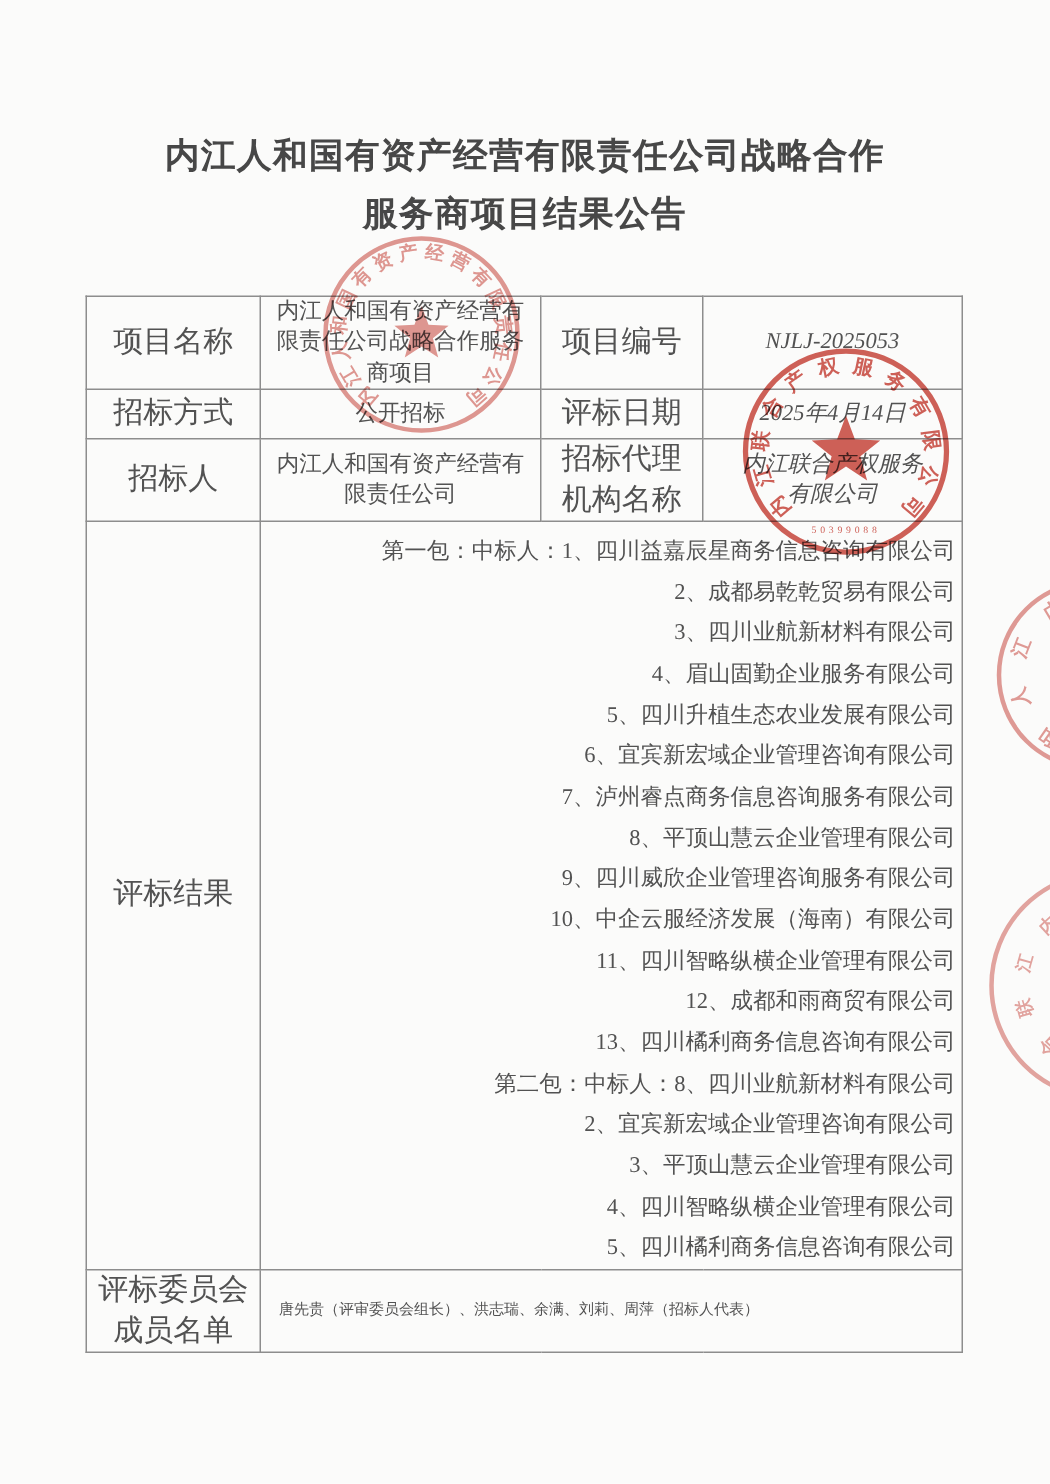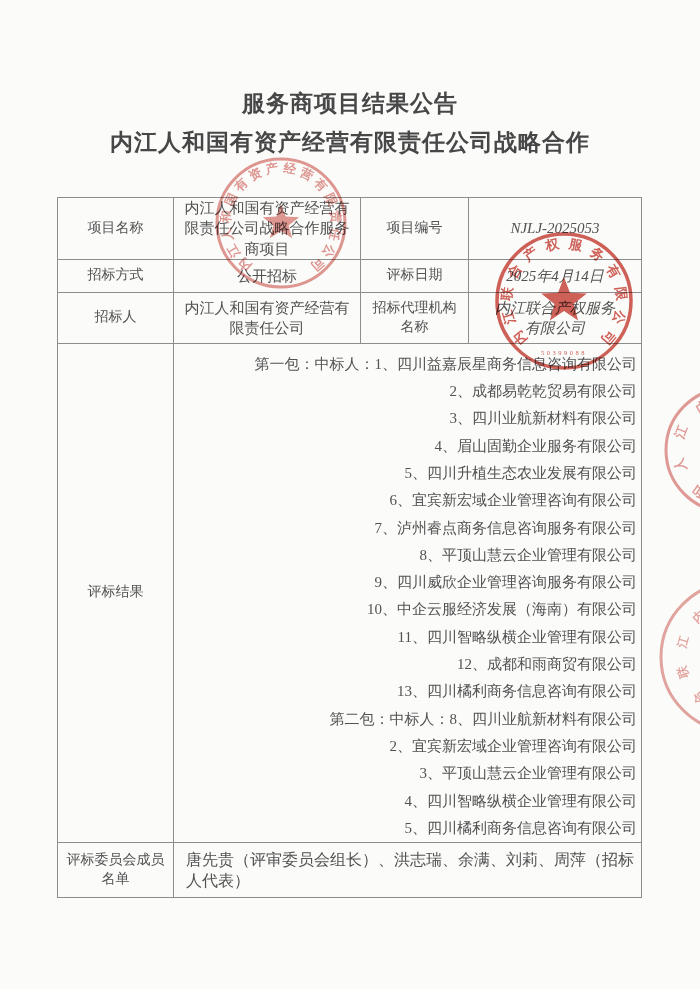--- a/index.html
+++ b/index.html
@@ -39,40 +39,40 @@
     line-height: 1.35;
   }
   .doc-table td.col4 { padding: 0 20px; font-style: italic; }
   .doc-table td.result-content {
     text-align: right;
     vertical-align: top;
     padding: 7px 4px 0 14px;
   }
   .doc-table td.committee-cell {
     text-align: left;
-    font-size: 16px;
+    font-size: 10px;
     padding: 0 6px 0 12px;
   }
-  .label-cell { font-size: 14px; }
+  .label-cell { font-size: 20px; }
   .wline { line-height: 27.3px; white-space: nowrap; }
   .wline.cont { padding-left: 120px; }
   #stamp-layer {
     position: absolute;
     left: 0; top: 0;
     width: 700px; height: 989px;
     pointer-events: none;
     mix-blend-mode: multiply;
   }
 </style>
 </head>
 <body>
 
 <div class="title-block">
+  <div>内江人和国有资产经营有限责任公司战略合作</div>
   <div>服务商项目结果公告</div>
-  <div>内江人和国有资产经营有限责任公司战略合作</div>
 </div>
 
 <table class="doc-table">
   <colgroup>
     <col style="width:116px">
       <col style="width:187px">
       <col style="width:108px">
       <col style="width:173px">
   </colgroup>
   <tbody>

